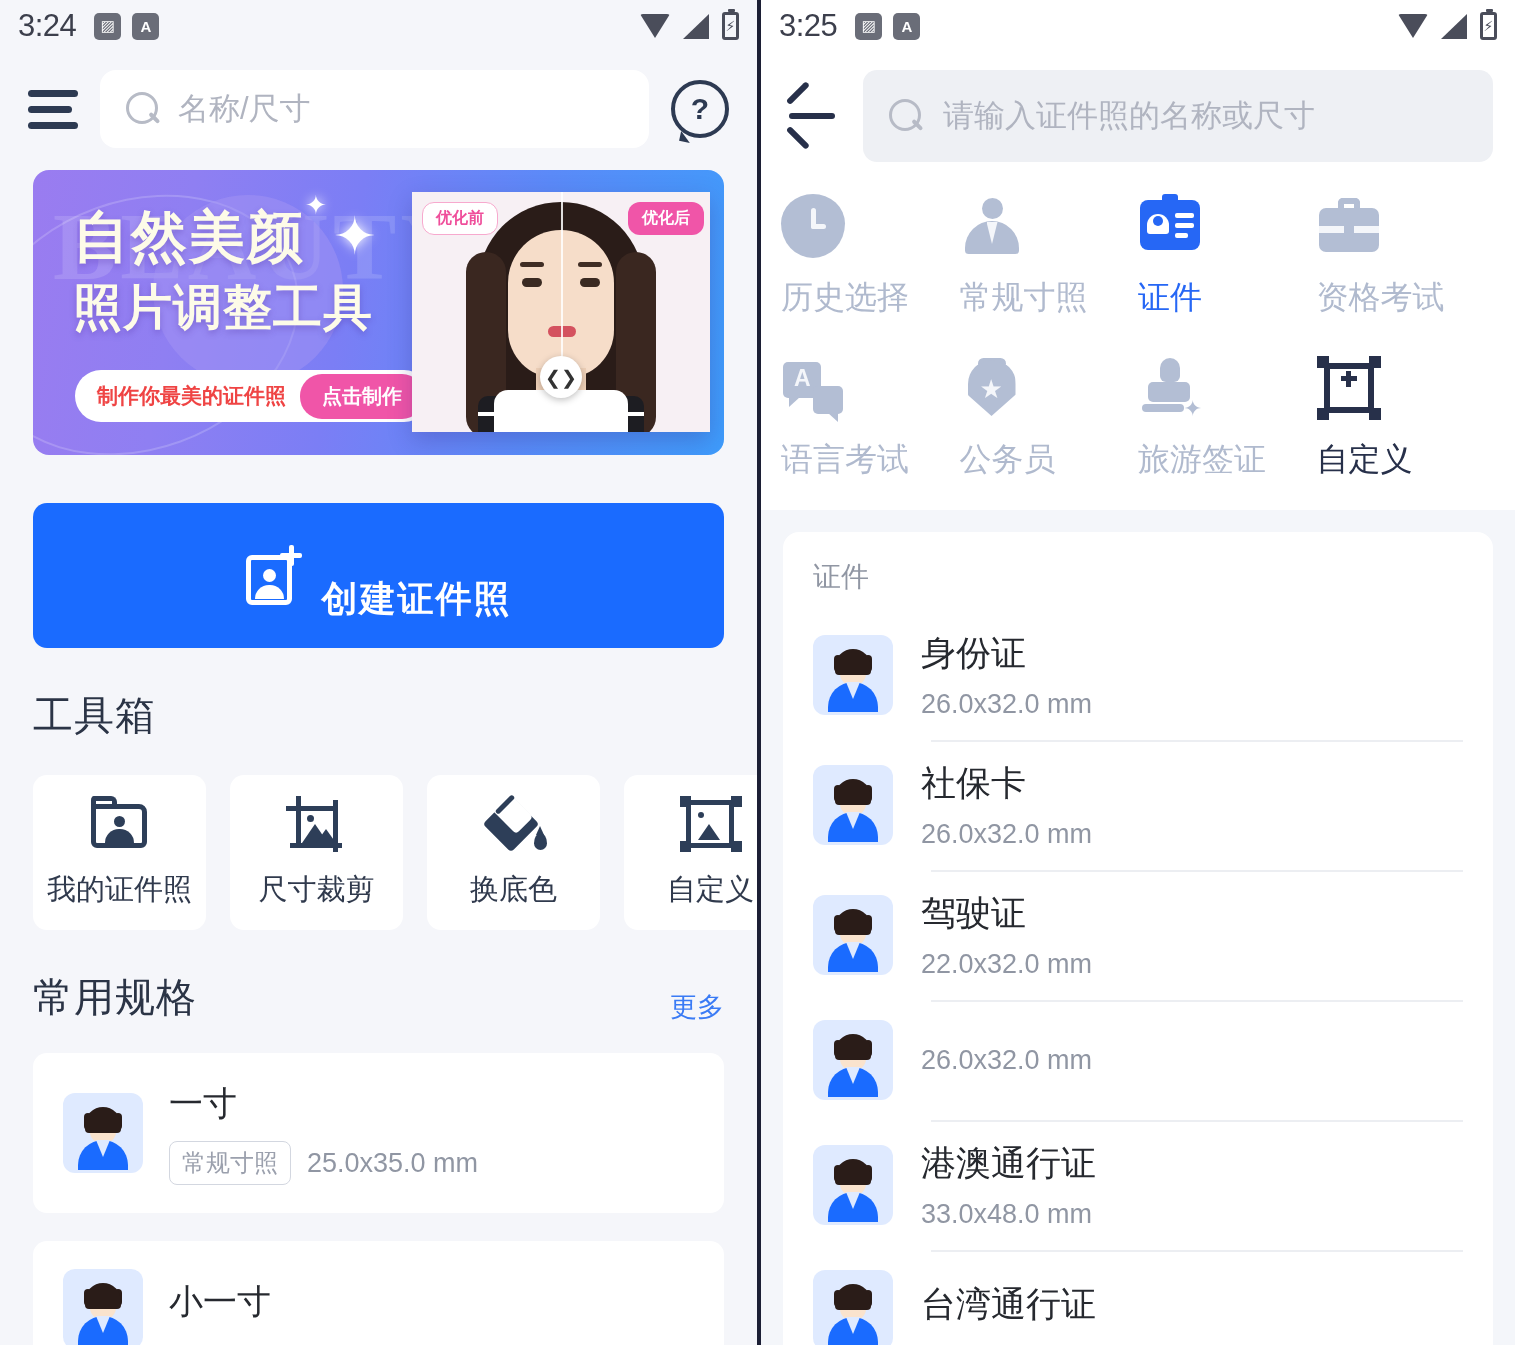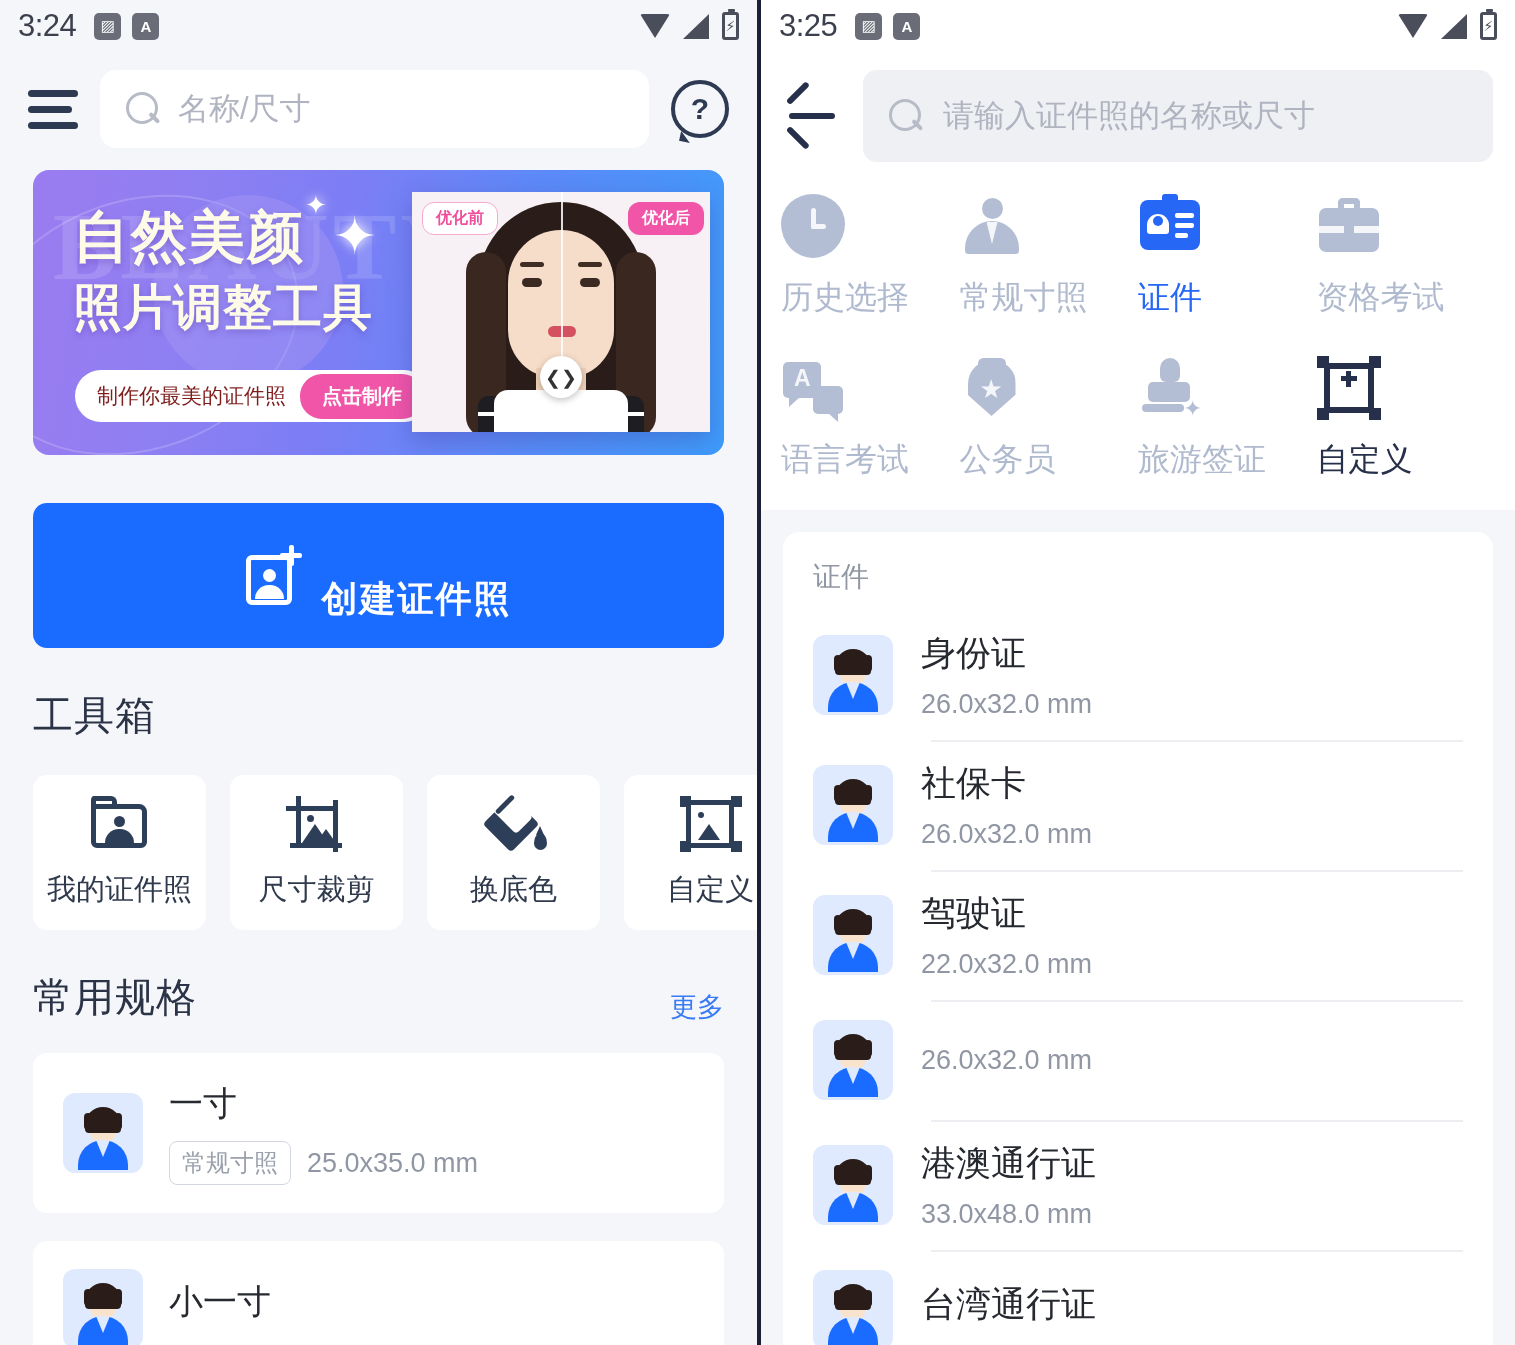--- a/index.html
+++ b/index.html
@@ -64,21 +64,21 @@
   .banner .ghost {
     position:absolute; left:20px; top:22px; font-size:95px; font-weight:bold;
     color:rgba(255,255,255,.14); letter-spacing:4px; font-family:"Liberation Serif",serif;
   }
   .banner .swirl{position:absolute;left:-60px;top:30px;width:330px;height:250px;border:2px solid rgba(255,255,255,.18);border-radius:50%;transform:rotate(-20deg);}
   .banner .blob{position:absolute;left:120px;top:25px;width:190px;height:190px;border-radius:50%;background:rgba(167,150,245,.45);}
   .b-left{position:absolute;left:40px;top:36px;width:360px;}
   .b-t1{font-size:56px;font-weight:bold;color:#fdfbe8;letter-spacing:2px;line-height:1.12;text-shadow:0 3px 6px rgba(80,50,160,.35);}
   .b-t2{font-size:49px;font-weight:bold;color:#fdfbe8;letter-spacing:1px;margin-top:6px;text-shadow:0 3px 6px rgba(80,50,160,.35);}
   .b-pill{position:absolute;left:42px;top:200px;height:52px;background:#ffffff;border-radius:26px;display:flex;align-items:center;padding:0 6px 0 22px;gap:14px;}
-  .b-pill-txt{font-size:21px;color:#7f1d1d;font-weight:normal;}
+  .b-pill-txt{font-size:21px;color:#ef4444;font-weight:bold;}
   .b-pill-btn{background:#f055a8;color:#fff;font-size:20px;font-weight:bold;border-radius:22px;padding:9px 22px;}
   .b-spark{position:absolute;color:#fff;font-size:42px;line-height:1;text-shadow:0 0 12px #fff;}
   .b-photo{
     position:absolute; right:14px; top:22px; width:298px; height:240px;
     background:#f7f0f4; box-shadow:0 8px 22px rgba(50,30,120,.25);
     overflow:hidden;
   }
   .b-photo .face{position:absolute;left:50%;top:8px;transform:translateX(-50%);width:210px;height:232px;}
   .f-hair{position:absolute;left:22px;top:2px;width:166px;height:225px;background:#2a1c18;border-radius:83px 83px 48px 48px;}
   .f-hair2{position:absolute;left:10px;top:52px;width:40px;height:185px;background:#3a2720;border-radius:20px;}

